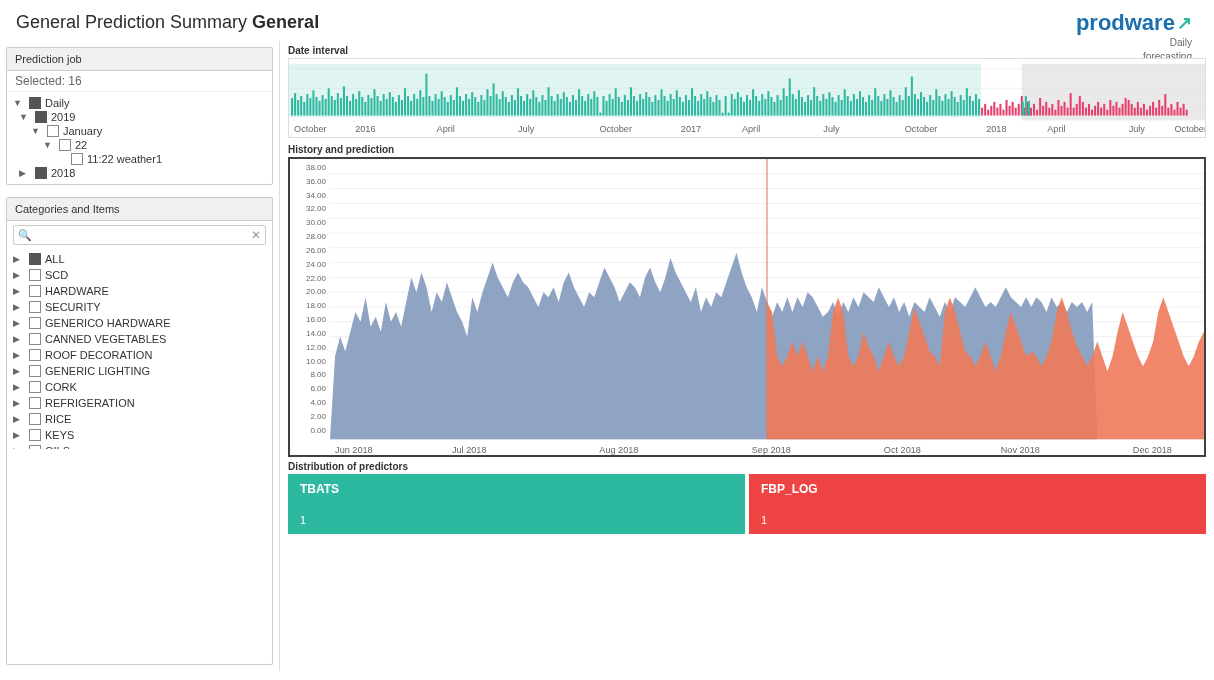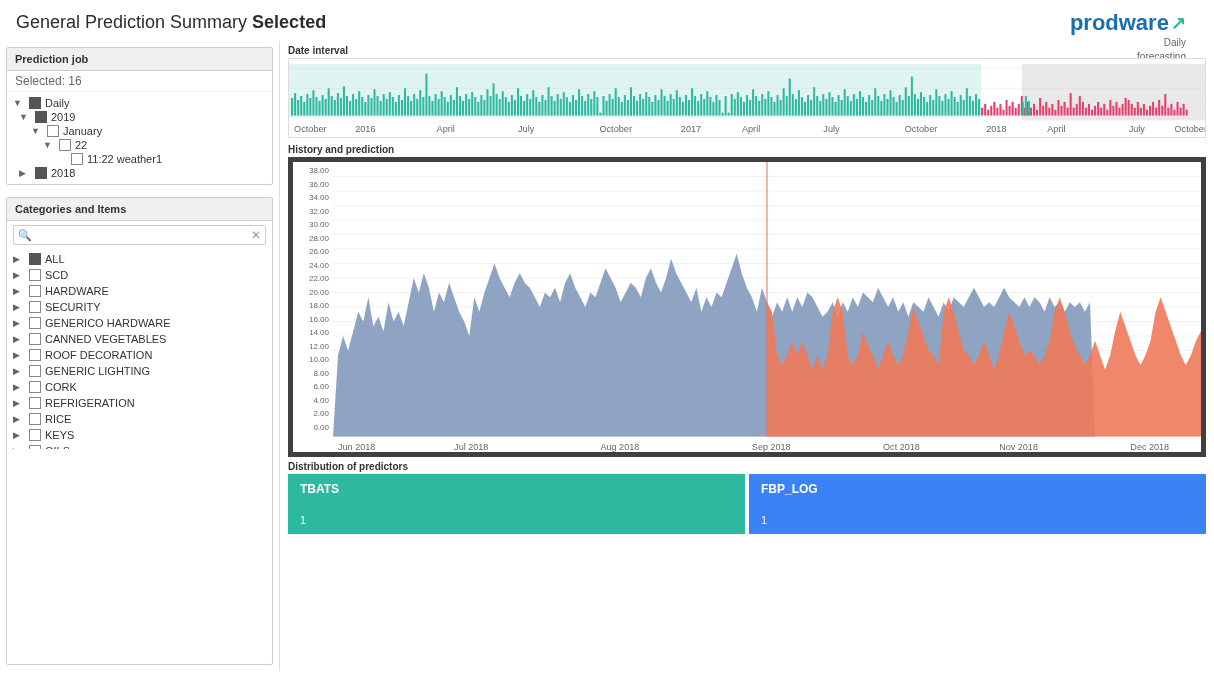--- a/index.html
+++ b/index.html
@@ -1,29 +1,29 @@
 <!DOCTYPE html>
 <html><head>
   <meta charset="utf-8">
   <style>
     * { margin: 0; padding: 0; box-sizing: border-box; }
     body { font-family: 'Segoe UI', Arial, sans-serif; background: #fff; width: 1214px; height: 680px; overflow: hidden; font-size: 12px; color: #333; }
 
     .page-title { padding: 12px 16px 8px; font-size: 18px; font-weight: 300; color: #2c2c2c; }
     .page-title strong { font-weight: 700; }
 
-    .logo { position: absolute; top: 10px; right: 28px; text-align: center; }
+    .logo { position: absolute; top: 10px; right: 22px; text-align: center; }
 
     .main-layout { display: flex; height: calc(680px - 50px); }
 
     
     .left-panel { width: 280px; min-width: 280px; border-right: 1px solid #ddd; display: flex; flex-direction: column; }
 
     .panel-section { border: 1px solid #ccc; margin: 6px; border-radius: 2px; }
-    .panel-section-title { background: #f0f0f0; padding: 5px 8px; font-weight: 700; font-size: 11px; border-bottom: 1px solid #ccc; }
+    .panel-section-title { background: #f0f0f0; padding: 5px 8px; font-weight: 400; font-size: 11px; border-bottom: 1px solid #ccc; }
     .panel-section-subtitle { padding: 3px 8px; font-size: 12px; color: #666; border-bottom: 1px solid #eee; }
 
     .tree-container { padding: 4px 0; font-size: 11px; }
     .tree-item { display: flex; align-items: center; padding: 1px 6px; cursor: pointer; }
     .tree-arrow { width: 12px; font-size: 9px; color: #666; flex-shrink: 0; }
     .tree-checkbox { width: 12px; height: 12px; border: 1px solid #888; margin: 0 4px; flex-shrink: 0; display: flex; align-items: center; justify-content: center; }
     .tree-checkbox.dark-filled { background: #555; border-color: #555; }
     .tree-label { font-size: 11px; }
     .tree-indent-1 { padding-left: 12px; }
     .tree-indent-2 { padding-left: 24px; }
@@ -59,21 +59,21 @@
     <span style="font-size:22px;font-weight:700;color:#1a6faf;">prodware</span>
     <span style="font-size:18px;font-weight:700;color:#2db8a0;">↗</span>
   </div>
   <div style="font-size:10px;color:#666;text-align:right;line-height:1.4;">
     <span>Daily</span><br>
     <span>forecasting</span>
   </div>
 </div>
 
 <div class="page-title">
-  <span>General Prediction Summary </span><strong>Selected</strong>
+  <span>General Prediction Summary </span><strong>General</strong>
 </div>
 
 <div class="main-layout">
 
   <div class="left-panel">
 
     <div class="panel-section">
       <div class="panel-section-title">Prediction job</div>
       <div class="panel-section-subtitle">Selected: 16</div>
       <div class="tree-container">
@@ -521,21 +521,21 @@
           <text x="685" y="75" font-size="9" fill="#666">2018</text>
           <text x="745" y="75" font-size="9" fill="#666">April</text>
           <text x="825" y="75" font-size="9" fill="#666">July</text>
           <text x="870" y="75" font-size="9" fill="#666">October</text>
         </svg>
       </div>
     </div>
 
     <div style="margin-bottom:4px;">
       <div class="chart-label">History and prediction</div>
-      <div style="display:flex;height:300px;border:5px solid #404040;justify-content:space-between;">
+      <div style="display:flex;height:300px;border:2px solid #404040;justify-content:space-between;">
 
         <div style="width:40px;display:flex;flex-direction:column;justify-content:space-between;align-items:flex-end;padding:4px 4px 20px 0;font-size:8px;color:#666;">
           <span>38.00</span>
           <span>36.00</span>
           <span>34.00</span>
           <span>32.00</span>
           <span>30.00</span>
           <span>28.00</span>
           <span>26.00</span>
           <span>24.00</span>
@@ -623,21 +623,21 @@
       </div>
     </div>
 
     <div>
       <div class="chart-label">Distribution of predictors</div>
       <div style="display:flex;gap:4px;height:60px;">
         <div style="flex:1;background:#2db8a0;padding:8px 12px;display:flex;flex-direction:column;justify-content:space-between;">
           <span style="font-size:12px;font-weight:600;color:#fff;">TBATS</span>
           <span style="font-size:11px;color:#fff;">1</span>
         </div>
-        <div style="flex:1;background:#3b82f6;padding:8px 12px;display:flex;flex-direction:column;justify-content:space-between;">
+        <div style="flex:1;background:#ef4444;padding:8px 12px;display:flex;flex-direction:column;justify-content:space-between;">
           <span style="font-size:12px;font-weight:600;color:#fff;">FBP_LOG</span>
           <span style="font-size:11px;color:#fff;">1</span>
         </div>
       </div>
     </div>
 
   </div>
 </div>
 
 </body></html>

